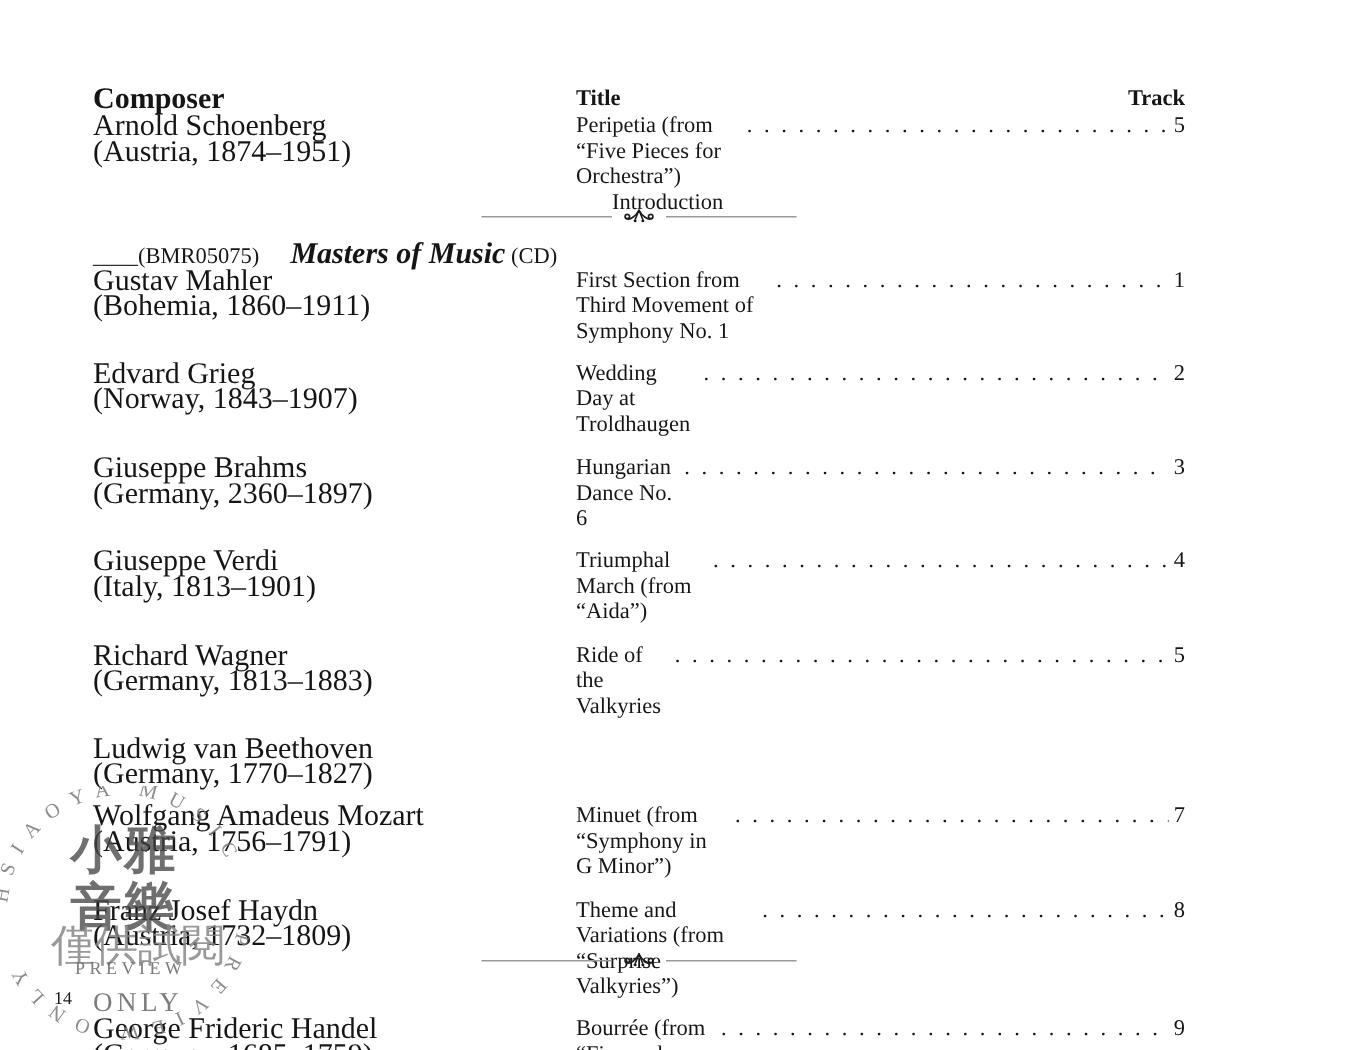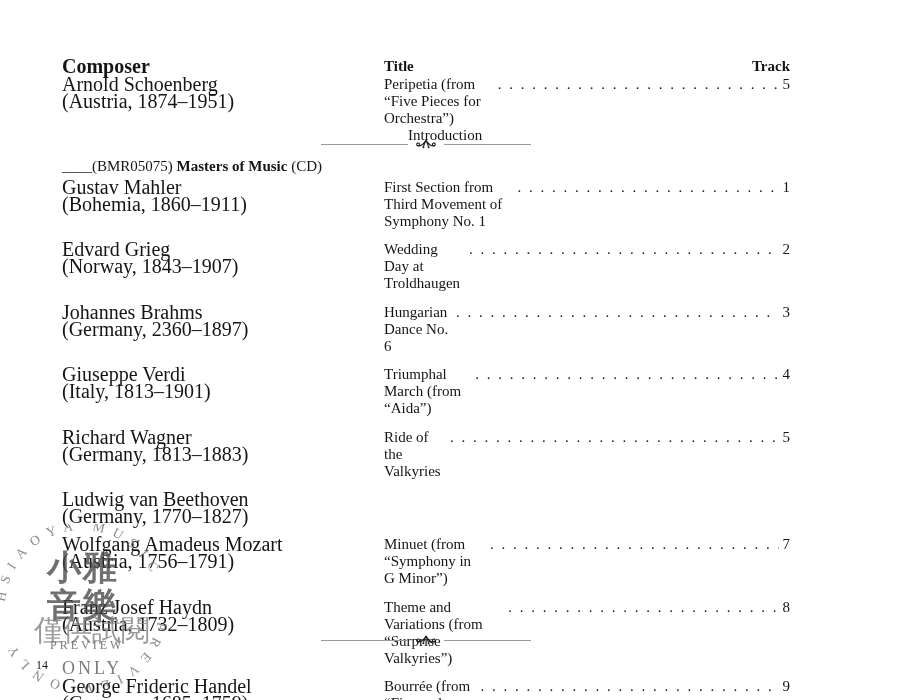--- a/index.html
+++ b/index.html
@@ -35,21 +35,21 @@
   .divider {
     position:absolute; left:259px; width:210px; height:16px;
     display:flex; align-items:center; justify-content:center;
   }
   .divider .line { flex:1; height:1px; background:#9a9a9a; }
   .divider .orn { flex:0 0 auto; padding:0 7px; display:flex; align-items:center; }
   .divider-1 { top:78px; }
   .divider-2 { top:574px; }
 
   .album-heading { position:absolute; top:100px; left:0; font-size:15px; white-space:nowrap; }
-  .album-heading .album-title { font-weight:bold; font-size:15px; }
+  .album-heading .album-title { font-weight:bold; font-style:italic; font-size:20px;margin-left:17px; }
 
   .entries { position:absolute; top:121px; left:0; width:728px; }
   .entry { margin-bottom:11.4px; min-height:34px; }
 
   .page-number { position:absolute; left:36px; top:658px; font-size:12px; color:#1a1a1a; }
 
   
   .wm { position:absolute; pointer-events:none; }
   .wm-ring { left:0px; top:524px; width:170px; height:170px; }
   .wm-ring text {
@@ -142,21 +142,21 @@
           <div class="title-line">
         <span>Wedding Day at Troldhaugen</span>
         <span class="leader"></span>
         <span class="track-num">2</span>
       </div>
         </div>
     </div>
 
     <div class="row entry">
       <div class="cell-composer">
-        <div>Johannes Brahms</div>
+        <div>Giuseppe Brahms</div>
         <div>(Germany, 2360–1897)</div>
       </div>
       <div class="cell-title">
           <div class="title-line">
         <span>Hungarian Dance No. 6</span>
         <span class="leader"></span>
         <span class="track-num">3</span>
       </div>
         </div>
     </div>

